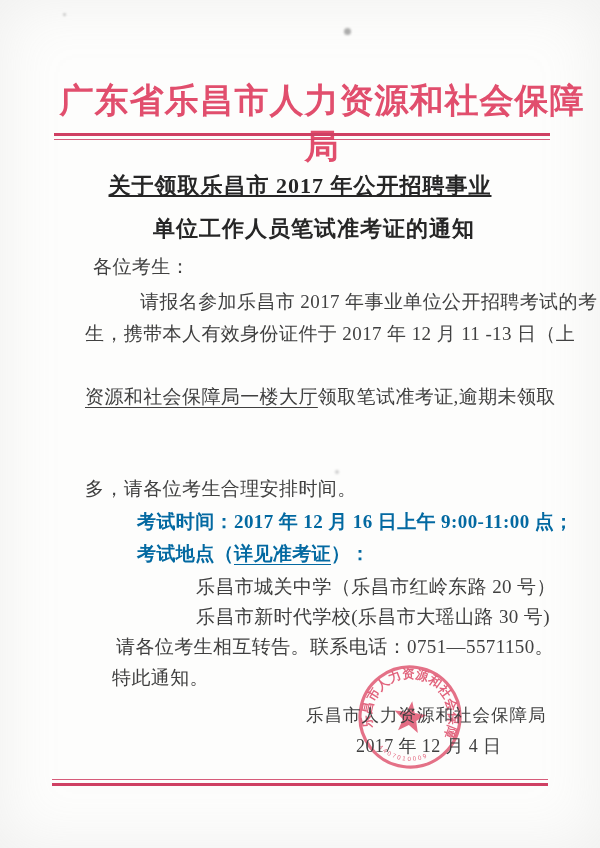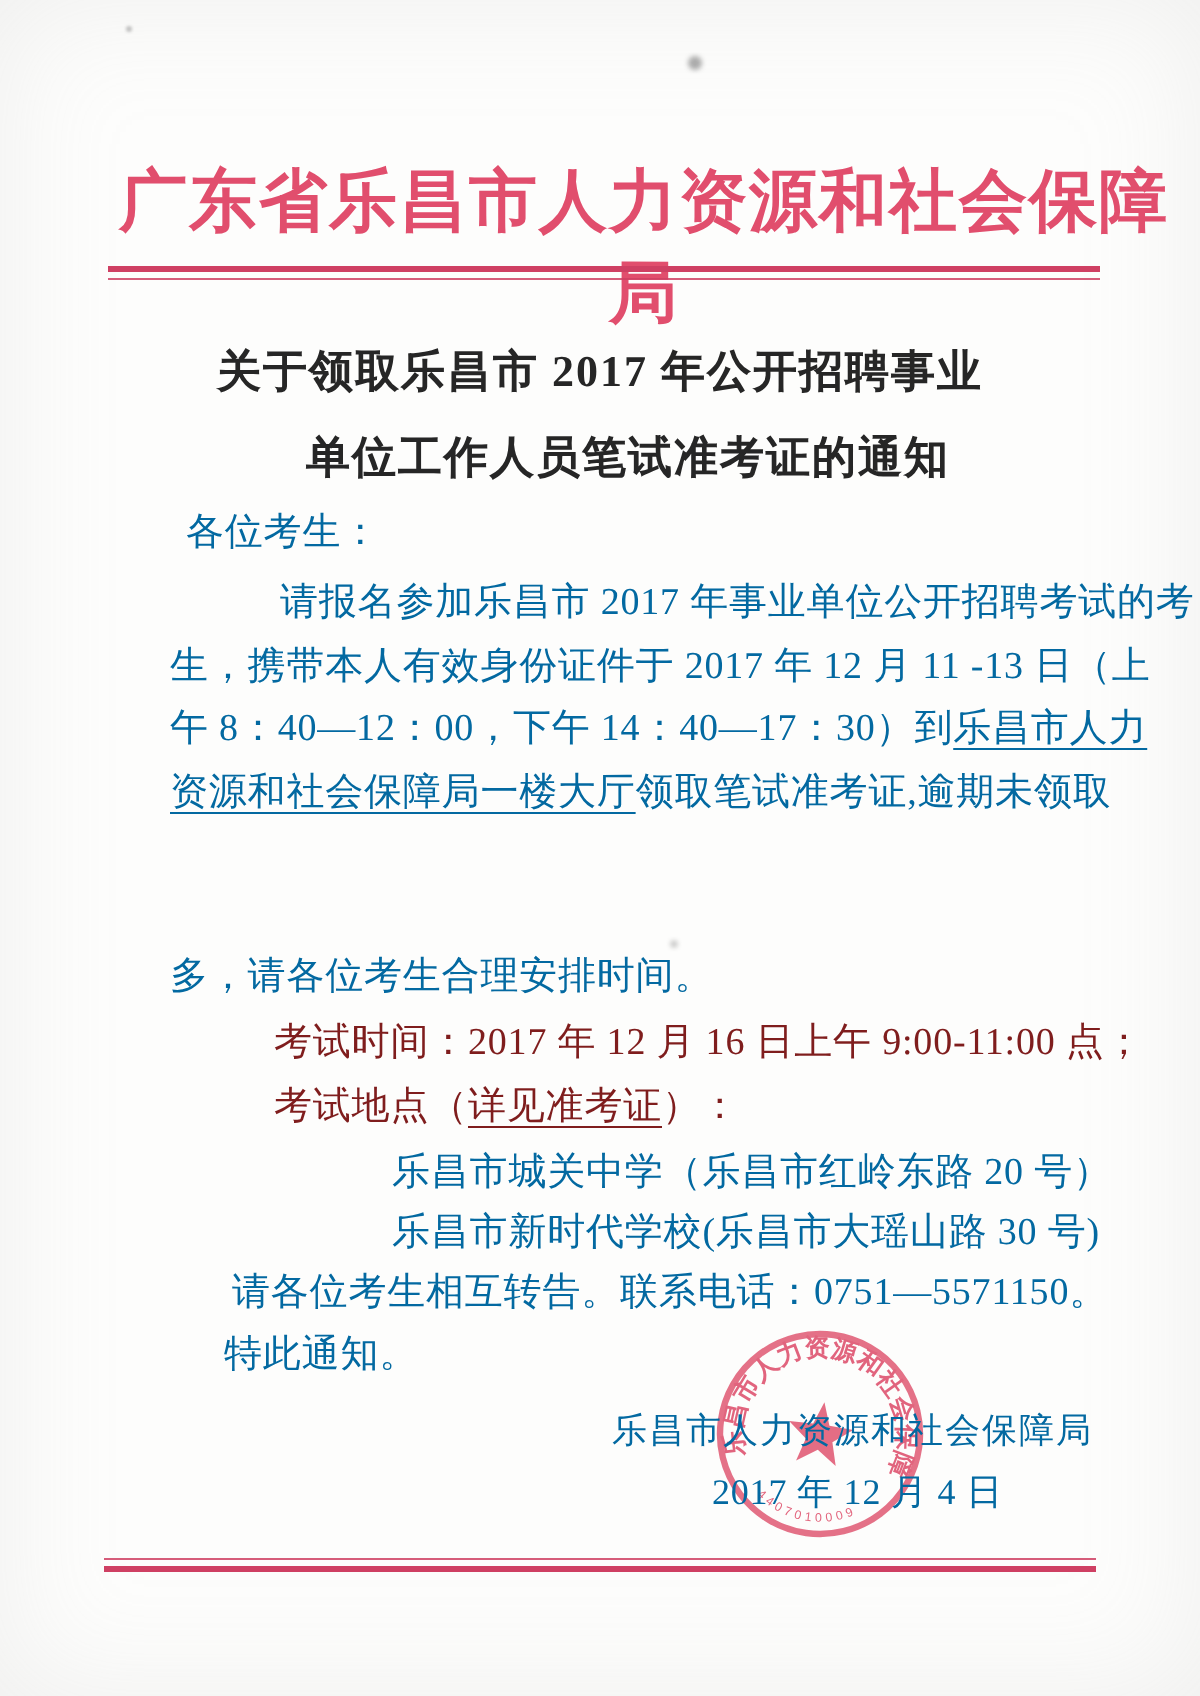--- a/index.html
+++ b/index.html
@@ -19,26 +19,26 @@
   }
   .rule-top{position:absolute;left:54px;right:50px;top:133px;height:3px;background:var(--rule-red);}
   .rule-top-thin{position:absolute;left:54px;right:50px;top:139px;height:1px;background:var(--rule-red);opacity:.85;}
   .rule-bottom-thin{position:absolute;left:52px;right:52px;top:779px;height:1px;background:var(--rule-red);opacity:.85;}
   .rule-bottom{position:absolute;left:52px;right:52px;top:783px;height:3px;background:var(--rule-red);}
   
   .title-line{
     position:absolute;left:0;right:0;text-align:center;
     font-size:22px;font-weight:bold;color:#262626;letter-spacing:1px;
   }
-  .title-1{top:171px;}
+  .title-1{top:171px;text-decoration:underline;}
   .title-2{top:214px;margin-left:28px;}
   
-  .bl{position:absolute;font-size:19px;line-height:22px;letter-spacing:.4px;white-space:nowrap;color:#0369a1;}
+  .bl{position:absolute;font-size:19px;line-height:22px;letter-spacing:.4px;white-space:nowrap;color:#404040;}
   .u{text-decoration:underline;text-underline-offset:4px;}
-  .bold{font-weight:normal;color:#7f1d1d;}
+  .bold{font-weight:bold;color:#0369a1;}
   .l-salutation{left:93px;top:256px;}
   .l-p1a{left:140px;top:291px;}
   .l-p1b{left:85px;top:323px;}
   .l-p1c{left:85px;top:354px;}
   .l-p1d{left:85px;top:386px;}
   .l-p1e{left:85px;top:417px;}
   .l-p1f{left:85px;top:448px;}
   .l-p1g{left:85px;top:478px;}
   .l-time{left:137px;top:511px;}
   .l-loc{left:137px;top:543px;}
@@ -72,21 +72,20 @@
   <div class="rule-top"></div>
   <div class="rule-top-thin"></div>
 
   <div class="title-line title-1">关于领取乐昌市 2017 年公开招聘事业</div>
   <div class="title-line title-2">单位工作人员笔试准考证的通知</div>
 
   <div class="bl l-salutation">各位考生：</div>
 
   <div class="bl l-p1a">请报名参加乐昌市 2017 年事业单位公开招聘考试的考</div>
   <div class="bl l-p1b">生，携带本人有效身份证件于 2017 年 12 月 11 -13 日（上</div>
-  <div class="bl l-p1c"><span>午 8：40—12：00，下午 14：40—17：30）到</span><span class="u">乐昌市人力</span></div>
   <div class="bl l-p1d"><span class="u">资源和社会保障局一楼大厅</span><span>领取笔试准考证,逾期未领取</span></div>
   <div class="bl l-p1g">多，请各位考生合理安排时间。</div>
 
   <div class="bl l-time bold">考试时间：2017 年 12 月 16 日上午 9:00-11:00 点；</div>
   <div class="bl l-loc bold"><span>考试地点（</span><span class="u">详见准考证</span><span>）：</span></div>
 
   <div class="bl l-venue1">乐昌市城关中学（乐昌市红岭东路 20 号）</div>
   <div class="bl l-venue2">乐昌市新时代学校(乐昌市大瑶山路 30 号)</div>
 
   <div class="bl l-notice">请各位考生相互转告。联系电话：0751—5571150。</div>

